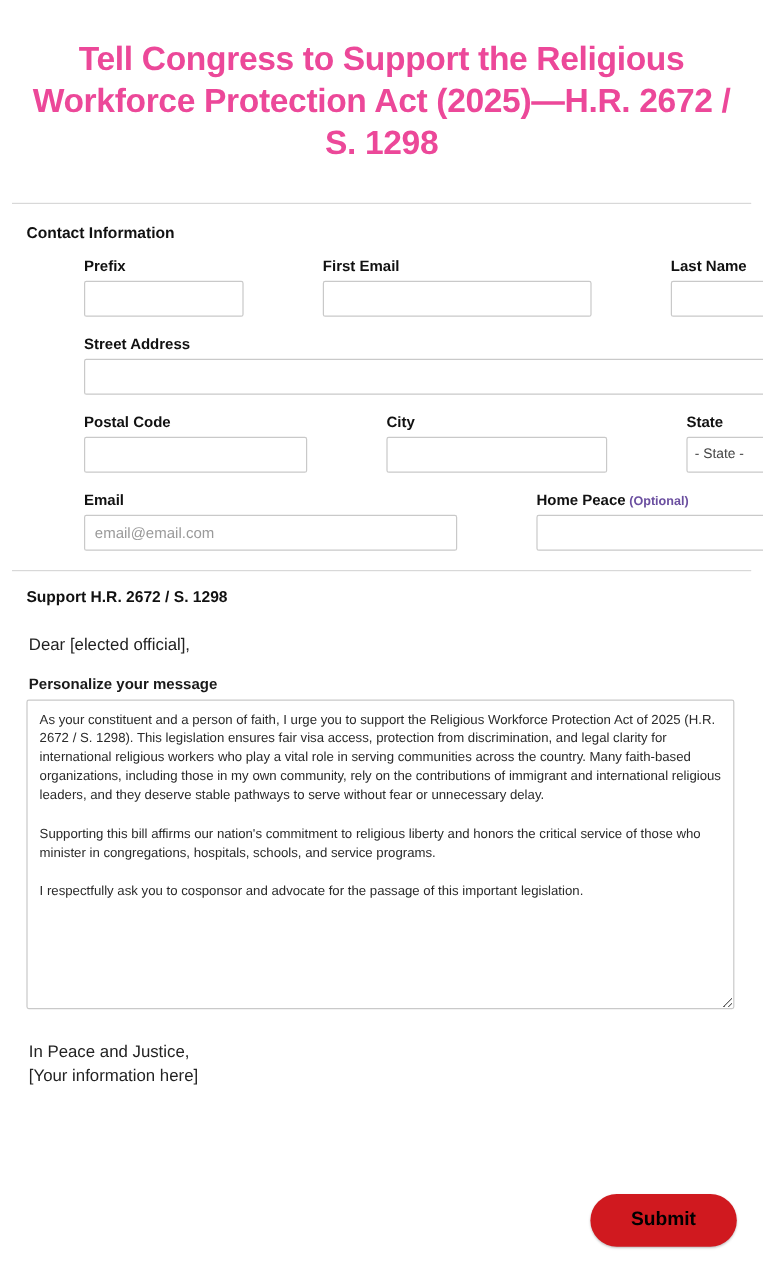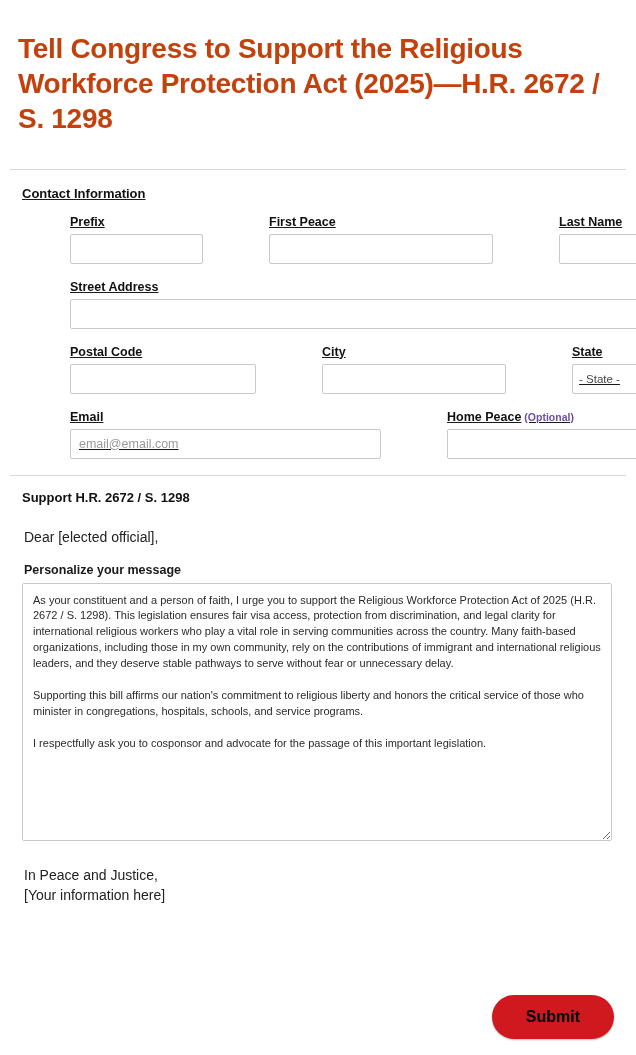--- a/index.html
+++ b/index.html
@@ -14,35 +14,34 @@
   }
   .page {
     width: 636px;
     height: 1055px;
     position: relative;
     overflow: hidden;
     background: #ffffff;
   }
   .headline {
     padding: 12px 18px 14px 18px;
-    text-align: left;
+    text-align: center;
     font-size: 28px;
     line-height: 1.25;
     font-weight: bold;
     letter-spacing: -0.3px;
-    color: #c2410c;
+    color: #ec4899;
   }
   .divider {
     height: 1px;
     background: #d8d8d8;
     margin: 4px 10px 0 10px;
   }
   .section {
     padding: 16px 22px 0 22px;
-    text-decoration: underline;
   }
   .section-title {
     font-size: 13px;
     font-weight: bold;
     color: #111111;
     margin-bottom: 14px;
   }
   .field-label {
     font-size: 12.5px;
     font-weight: bold;
@@ -167,21 +166,21 @@
 
   <div class="section">
     <div class="section-title">Contact Information</div>
 
     <div class="row">
       <div class="col">
         <label class="field-label">Prefix</label>
         <input class="w-prefix" type="text" placeholder="" style="">
       </div>
       <div class="col">
-        <label class="field-label">First Peace</label>
+        <label class="field-label">First Email</label>
         <input class="w-first" type="text" placeholder="" style="">
       </div>
       <div class="col">
         <label class="field-label">Last Name</label>
         <input class="w-last" type="text" placeholder="" style="">
       </div>
     </div>
 
     <div class="row">
       <div class="col">

